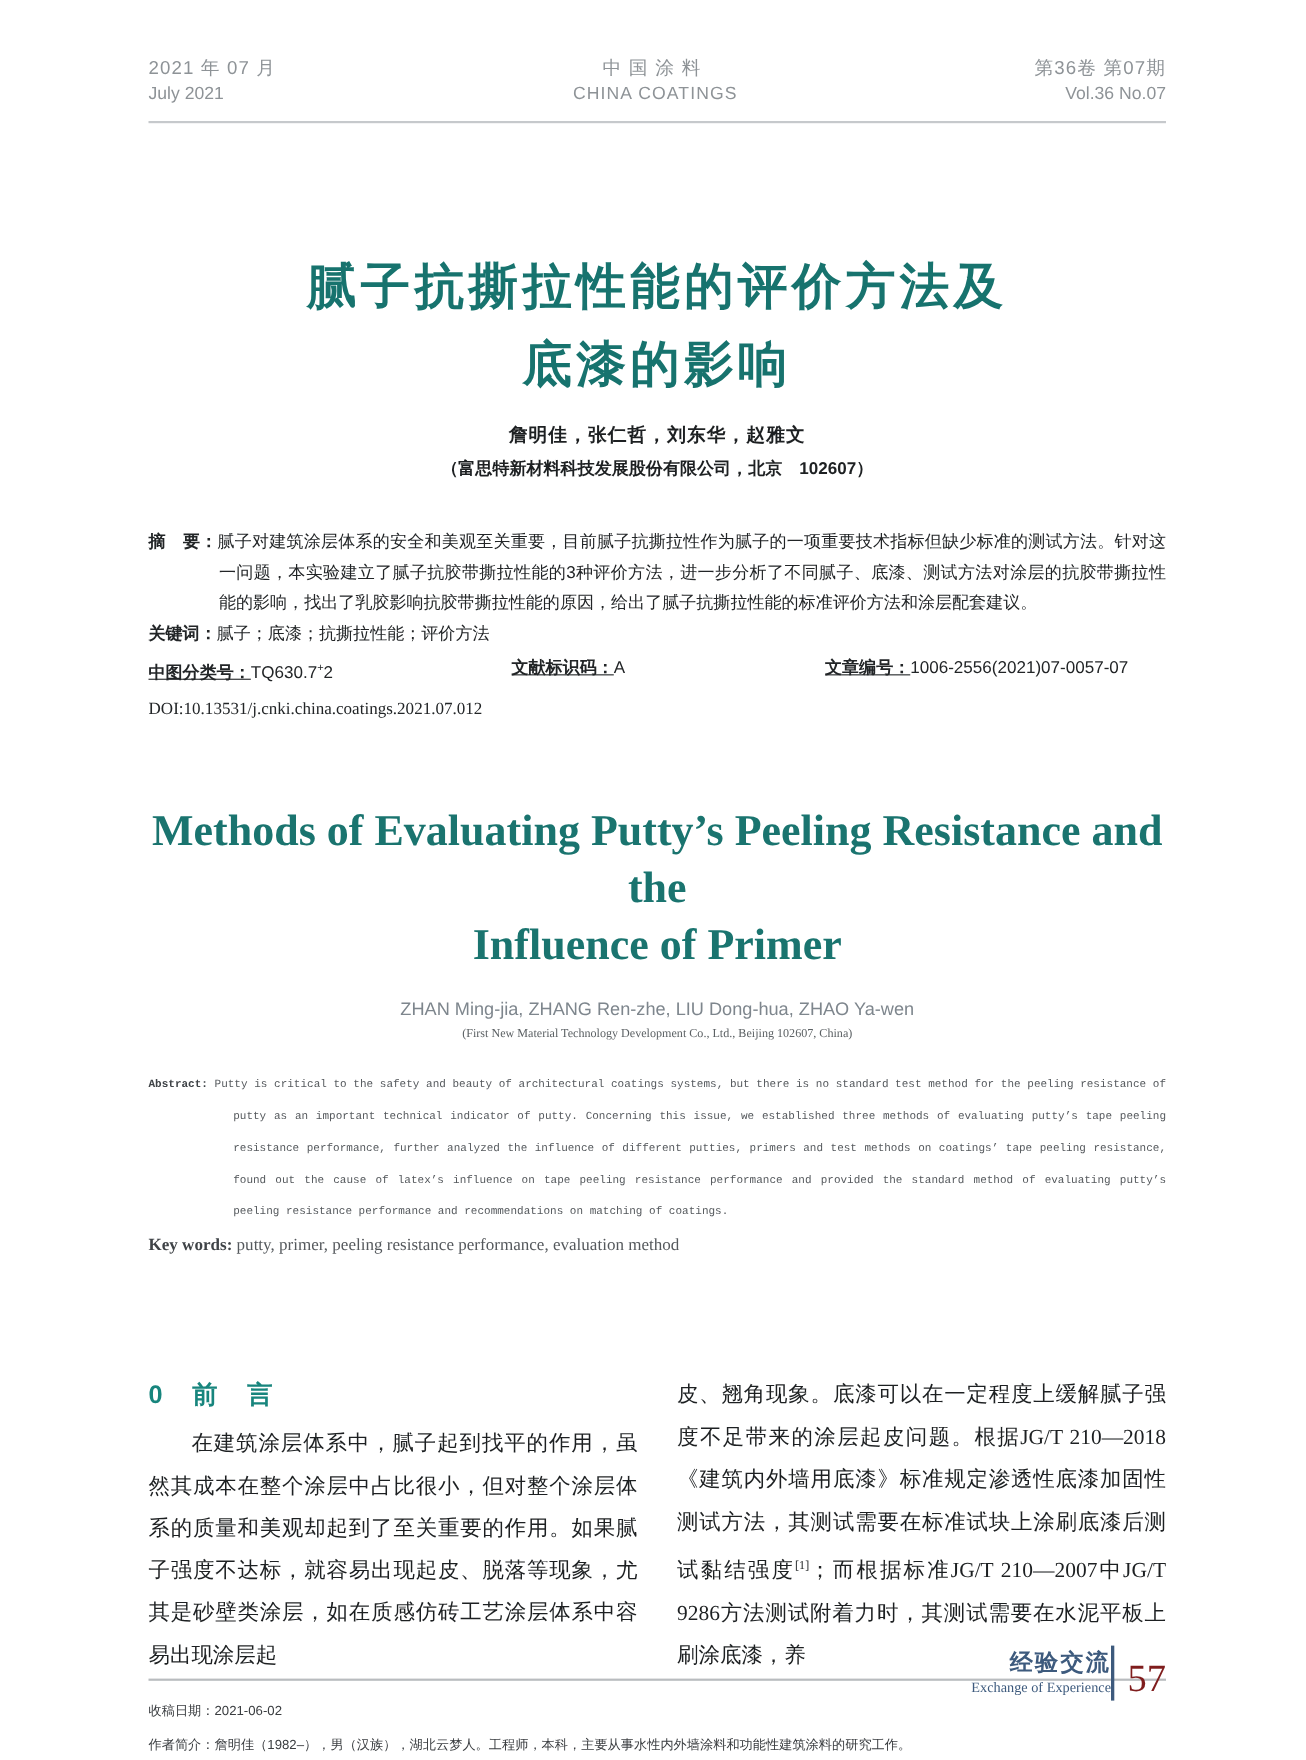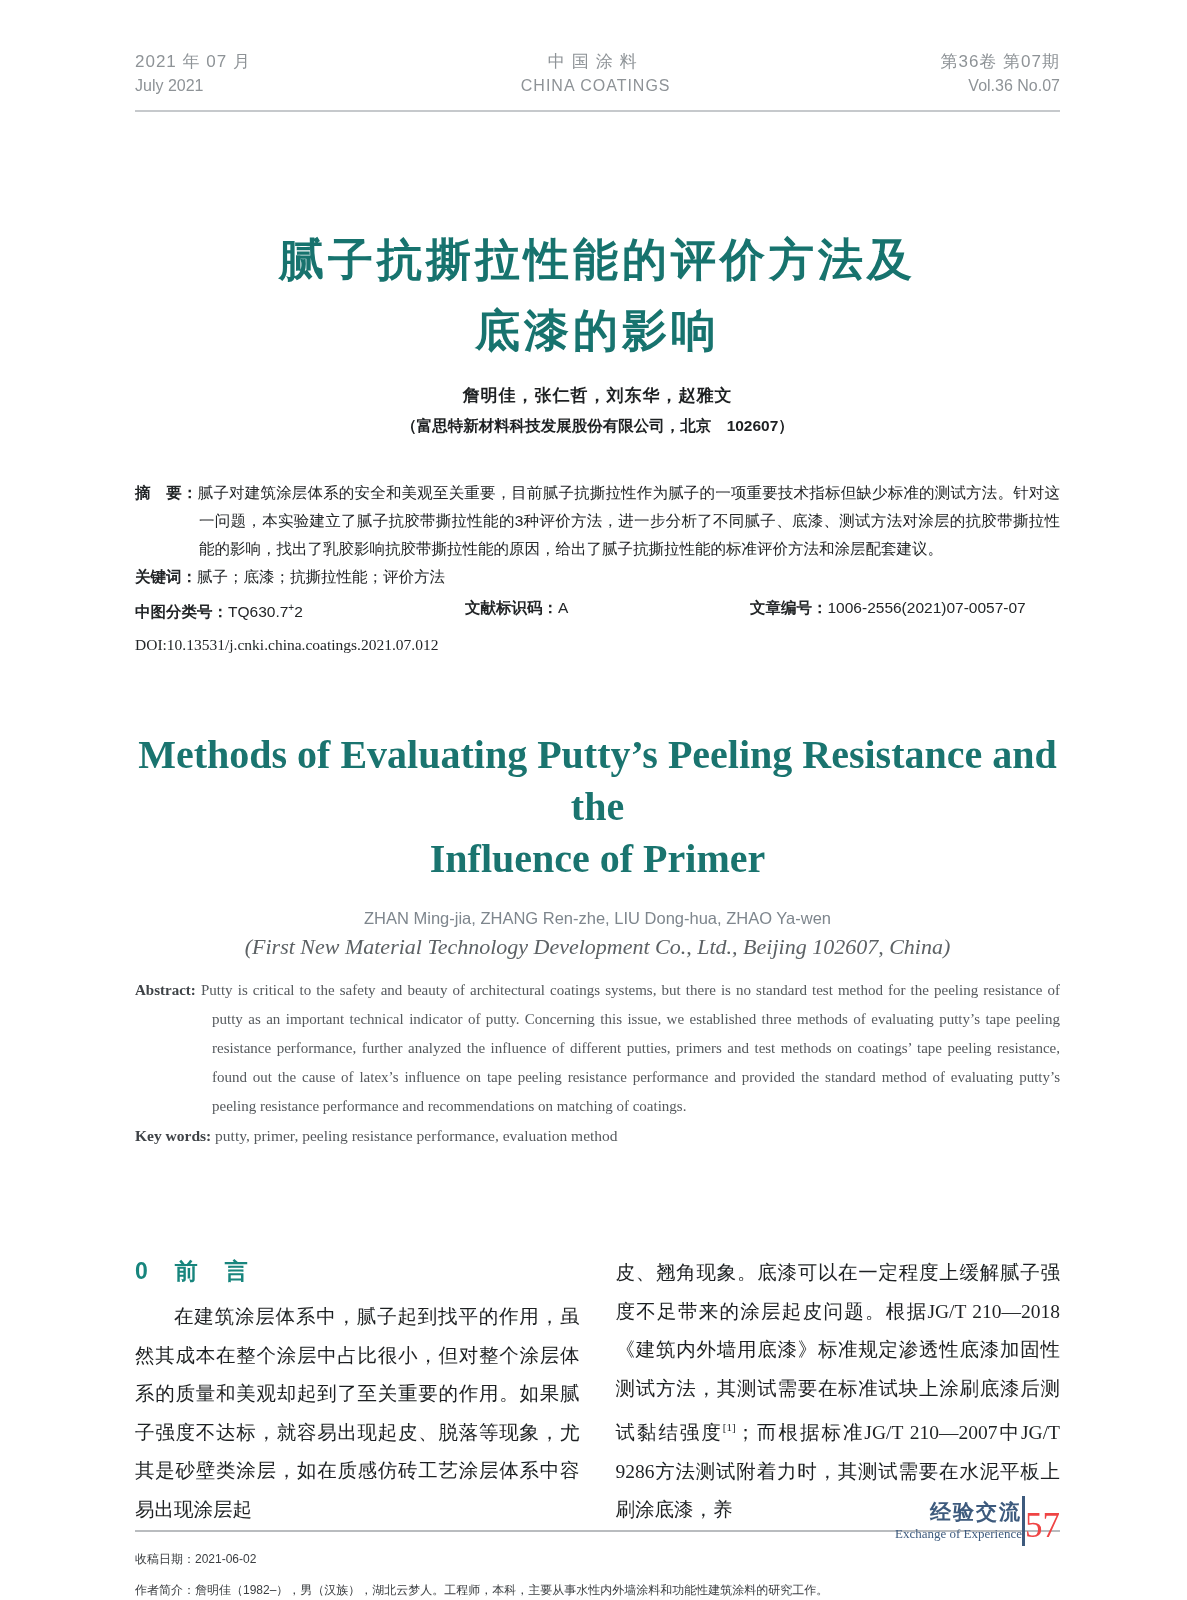--- a/index.html
+++ b/index.html
@@ -64,21 +64,21 @@
   .kw-cn .label { font-weight: bold; }
 
   .meta-row {
     margin-top: 3px;
     display: flex;
     font-size: 15.5px; line-height: 28px; color: #222527;
   }
   .meta-row .m1 { width: 330px; }
   .meta-row .m2 { width: 285px; }
   .meta-row .m3 { flex: 1; }
-  .meta-row .label { font-weight: bold; }
+  .meta-row .label { font-weight: bold; text-decoration: underline; }
   sup.small { font-size: 10px; vertical-align: 6px; }
 
   .doi-line {
     margin-top: 5px;
     font-family: "Liberation Serif", serif;
     font-size: 15.5px; line-height: 28px; color: #222527;
   }
 
   
   .title-en {
@@ -89,27 +89,27 @@
     color: #1a746f;
     font-size: 40px;
     line-height: 52px;
   }
   .authors-en {
     margin-top: 24px; text-align: center;
     color: #7e868d; font-size: 16.5px;
   }
   .affil-en {
     margin-top: 6px; text-align: center;
-    font-family: "Liberation Serif", serif; font-style: italic;
-    color: #5c6164; font-size: 22px;
+    font-family: "Liberation Serif", serif; 
+    color: #5c6164; font-size: 11px;
   }
   .abs-en {
-    margin-top: 16px;
-    font-family: Liberation Serif, serif;
-    font-size: 15px; line-height: 29px;
+    margin-top: 26px;
+    font-family: Liberation Mono, monospace;
+    font-size: 10px; line-height: 29px;
     color: #55595d;
     text-align: justify;
     padding-left: 77px;
   }
   .abs-en .label { font-weight: bold; color: #3f4347; margin-left: -77px; }
   .kw-en {
     font-family: "Liberation Serif", serif;
     font-size: 15.5px; line-height: 29px; color: #55595d;
   }
   .kw-en .label { font-weight: bold; color: #3f4347; }
@@ -159,22 +159,23 @@
     font-size: 21px; letter-spacing: 2px; line-height: 26px;
   }
   .corner .en {
     color: #3d5a7d;
     font-family: "Liberation Serif", serif;
     font-size: 13px; line-height: 18px;
   }
   .corner .bar { width: 3px; height: 50px; background: #3d5a7d; }
   .corner .pnum {
     font-family: "Liberation Serif", serif;
-    color: #ef4444;
+    color: #7f1d1d;
     font-size: 35px;
+    padding-left: 12px;
     padding-top: 10px;
   }
 </style>
 </head>
 <body>
 
 <div class="page">
   <div class="content">
 
     <div class="jheader">

